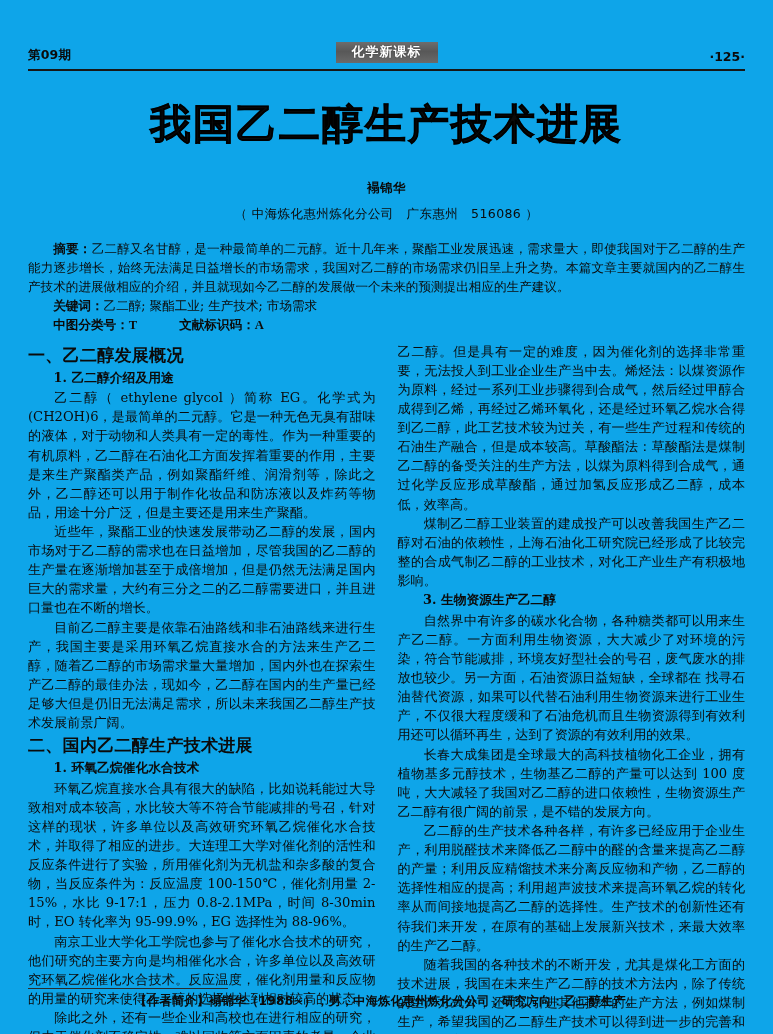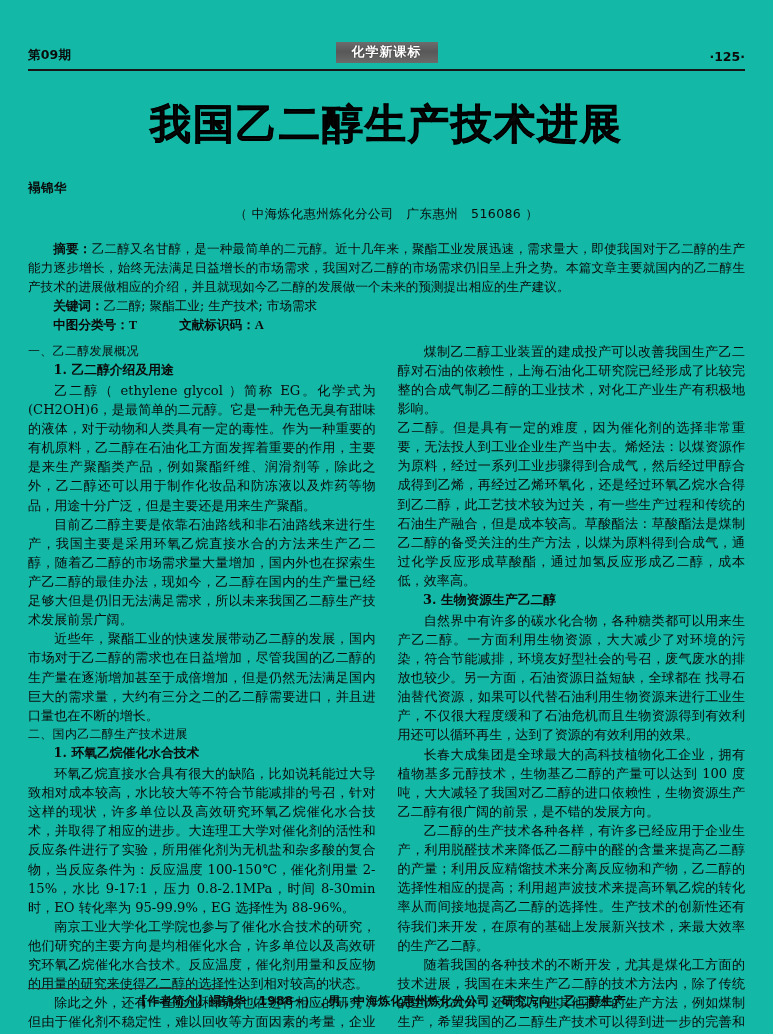--- a/index.html
+++ b/index.html
@@ -14,21 +14,21 @@
     color: #0b0b0b;
     position: relative;
     overflow: hidden;
   }
   .page {
     position: relative;
     width: 773px;
     height: 1034px;
     box-sizing: border-box;
     padding: 0 28px;
-    background: #14b8a6;
+    background: #0ea5e9;
   }
 
   
   .runhead {
     position: relative;
     height: 44px;
     display: flex;
     align-items: flex-end;
     justify-content: space-between;
     padding-top: 22px;
@@ -72,20 +72,21 @@
   .title {
     text-align: center;
     font-family: "DejaVu Sans", "Liberation Sans", sans-serif;
     font-weight: bold;
     font-size: 41px;
     letter-spacing: 2px;
     margin: 26px 0 0 0;
     -webkit-text-stroke: 0.7px #000;
   }
   .author {
+    text-align: center;
     font-family: "DejaVu Sans", "Liberation Sans", sans-serif;
     font-weight: bold;
     font-size: 12.5px;
     margin-top: 28px;
     letter-spacing: .5px;
   }
   .affil {
     text-align: center;
     font-family: "DejaVu Sans", "Liberation Sans", sans-serif;
     font-weight: normal;
@@ -126,22 +127,22 @@
   .col {
     width: 348px;
     font-size: 13.1px;
     line-height: 1.46;
     text-align: justify;
     text-justify: inter-ideograph;
   }
   .col p { margin: 0; text-indent: 2em; }
   .h1 {
     font-family: "DejaVu Sans", "Liberation Sans", sans-serif;
-    font-weight: normal;
-    font-size: 12px;
+    font-weight: bold;
+    font-size: 17px;
     text-indent: 0 !important;
     margin: 1px 0 1px 0 !important;
     letter-spacing: .3px;
   }
   .h2 {
     font-family: "DejaVu Serif", "Liberation Serif", serif;
     font-weight: bold;
     font-size: 12.8px;
     text-indent: 2em !important;
     margin: 1px 0 1px 0 !important;
@@ -189,33 +190,33 @@
     <p class="kw-line"><span class="lbl">关键词：</span><span>乙二醇; 聚酯工业; 生产技术; 市场需求</span></p>
     <p class="cls-line"><span>中图分类号：</span><span>T</span><span class="cls-gap"></span><span>文献标识码：</span><span>A</span></p>
   </div>
 
   <div class="columns">
 
     <div class="col">
       <p class="h1">一、乙二醇发展概况</p>
       <p class="h2">1. 乙二醇介绍及用途</p>
       <p>乙二醇（ ethylene glycol ）简称 EG。化学式为 (CH2OH)6，是最简单的二元醇。它是一种无色无臭有甜味的液体，对于动物和人类具有一定的毒性。作为一种重要的有机原料，乙二醇在石油化工方面发挥着重要的作用，主要是来生产聚酯类产品，例如聚酯纤维、润滑剂等，除此之外，乙二醇还可以用于制作化妆品和防冻液以及炸药等物品，用途十分广泛，但是主要还是用来生产聚酯。</p>
+      <p>近些年，聚酯工业的快速发展带动乙二醇的发展，国内市场对于乙二醇的需求也在日益增加，尽管我国的乙二醇的生产量在逐渐增加甚至于成倍增加，但是仍然无法满足国内巨大的需求量，大约有三分之二的乙二醇需要进口，并且进口量也在不断的增长。</p>
       <p>目前乙二醇主要是依靠石油路线和非石油路线来进行生产，我国主要是采用环氧乙烷直接水合的方法来生产乙二醇，随着乙二醇的市场需求量大量增加，国内外也在探索生产乙二醇的最佳办法，现如今，乙二醇在国内的生产量已经足够大但是仍旧无法满足需求，所以未来我国乙二醇生产技术发展前景广阔。</p>
-      <p>近些年，聚酯工业的快速发展带动乙二醇的发展，国内市场对于乙二醇的需求也在日益增加，尽管我国的乙二醇的生产量在逐渐增加甚至于成倍增加，但是仍然无法满足国内巨大的需求量，大约有三分之二的乙二醇需要进口，并且进口量也在不断的增长。</p>
       <p class="h1">二、国内乙二醇生产技术进展</p>
       <p class="h2">1. 环氧乙烷催化水合技术</p>
       <p>环氧乙烷直接水合具有很大的缺陷，比如说耗能过大导致相对成本较高，水比较大等不符合节能减排的号召，针对这样的现状，许多单位以及高效研究环氧乙烷催化水合技术，并取得了相应的进步。大连理工大学对催化剂的活性和反应条件进行了实验，所用催化剂为无机盐和杂多酸的复合物，当反应条件为：反应温度 100-150℃，催化剂用量 2-15%，水比 9-17:1，压力 0.8-2.1MPa，时间 8-30min 时，EO 转化率为 95-99.9%，EG 选择性为 88-96%。</p>
       <p>南京工业大学化工学院也参与了催化水合技术的研究，他们研究的主要方向是均相催化水合，许多单位以及高效研究环氧乙烷催化水合技术。反应温度，催化剂用量和反应物的用量的研究来使得乙二醇的选择性达到相对较高的状态。</p>
       <p>除此之外，还有一些企业和高校也在进行相应的研究，但由于催化剂不稳定性，难以回收等方面因素的考量，企业顾及到成本，资源的回收利用等方面，所以此方法难以解决我们面对的大量问题，还需要开发新工艺。</p>
 
     </div>
 
     <div class="col">
+      <p style="text-indent:0">乙二醇。但是具有一定的难度，因为催化剂的选择非常重要，无法投人到工业企业生产当中去。烯烃法：以煤资源作为原料，经过一系列工业步骤得到合成气，然后经过甲醇合成得到乙烯，再经过乙烯环氧化，还是经过环氧乙烷水合得到乙二醇，此工艺技术较为过关，有一些生产过程和传统的石油生产融合，但是成本较高。草酸酯法：草酸酯法是煤制乙二醇的备受关注的生产方法，以煤为原料得到合成气，通过化学反应形成草酸酯，通过加氢反应形成乙二醇，成本低，效率高。</p>
       <p>煤制乙二醇工业装置的建成投产可以改善我国生产乙二醇对石油的依赖性，上海石油化工研究院已经形成了比较完整的合成气制乙二醇的工业技术，对化工产业生产有积极地影响。</p>
-      <p style="text-indent:0">乙二醇。但是具有一定的难度，因为催化剂的选择非常重要，无法投人到工业企业生产当中去。烯烃法：以煤资源作为原料，经过一系列工业步骤得到合成气，然后经过甲醇合成得到乙烯，再经过乙烯环氧化，还是经过环氧乙烷水合得到乙二醇，此工艺技术较为过关，有一些生产过程和传统的石油生产融合，但是成本较高。草酸酯法：草酸酯法是煤制乙二醇的备受关注的生产方法，以煤为原料得到合成气，通过化学反应形成草酸酯，通过加氢反应形成乙二醇，成本低，效率高。</p>
       <p class="h2">3. 生物资源生产乙二醇</p>
       <p>自然界中有许多的碳水化合物，各种糖类都可以用来生产乙二醇。一方面利用生物资源，大大减少了对环境的污染，符合节能减排，环境友好型社会的号召，废气废水的排放也较少。另一方面，石油资源日益短缺，全球都在 找寻石油替代资源，如果可以代替石油利用生物资源来进行工业生产，不仅很大程度缓和了石油危机而且生物资源得到有效利用还可以循环再生，达到了资源的有效利用的效果。</p>
       <p>长春大成集团是全球最大的高科技植物化工企业，拥有植物基多元醇技术，生物基乙二醇的产量可以达到 100 度吨，大大减轻了我国对乙二醇的进口依赖性，生物资源生产乙二醇有很广阔的前景，是不错的发展方向。</p>
       <p>乙二醇的生产技术各种各样，有许多已经应用于企业生产，利用脱醛技术来降低乙二醇中的醛的含量来提高乙二醇的产量；利用反应精馏技术来分离反应物和产物，乙二醇的选择性相应的提高；利用超声波技术来提高环氧乙烷的转化率从而间接地提高乙二醇的选择性。生产技术的创新性还有待我们来开发，在原有的基础上发展新兴技术，来最大效率的生产乙二醇。</p>
       <p>随着我国的各种技术的不断开发，尤其是煤化工方面的技术进展，我国在未来生产乙二醇的技术方法内，除了传统的生产方式外，还可以引进其他技术的生产方法，例如煤制生产，希望我国的乙二醇生产技术可以得到进一步的完善和创新，提高我国二醇在国内外市场的竞争力，满足生产的需要。</p>
 
     </div>
 
   </div>
 

